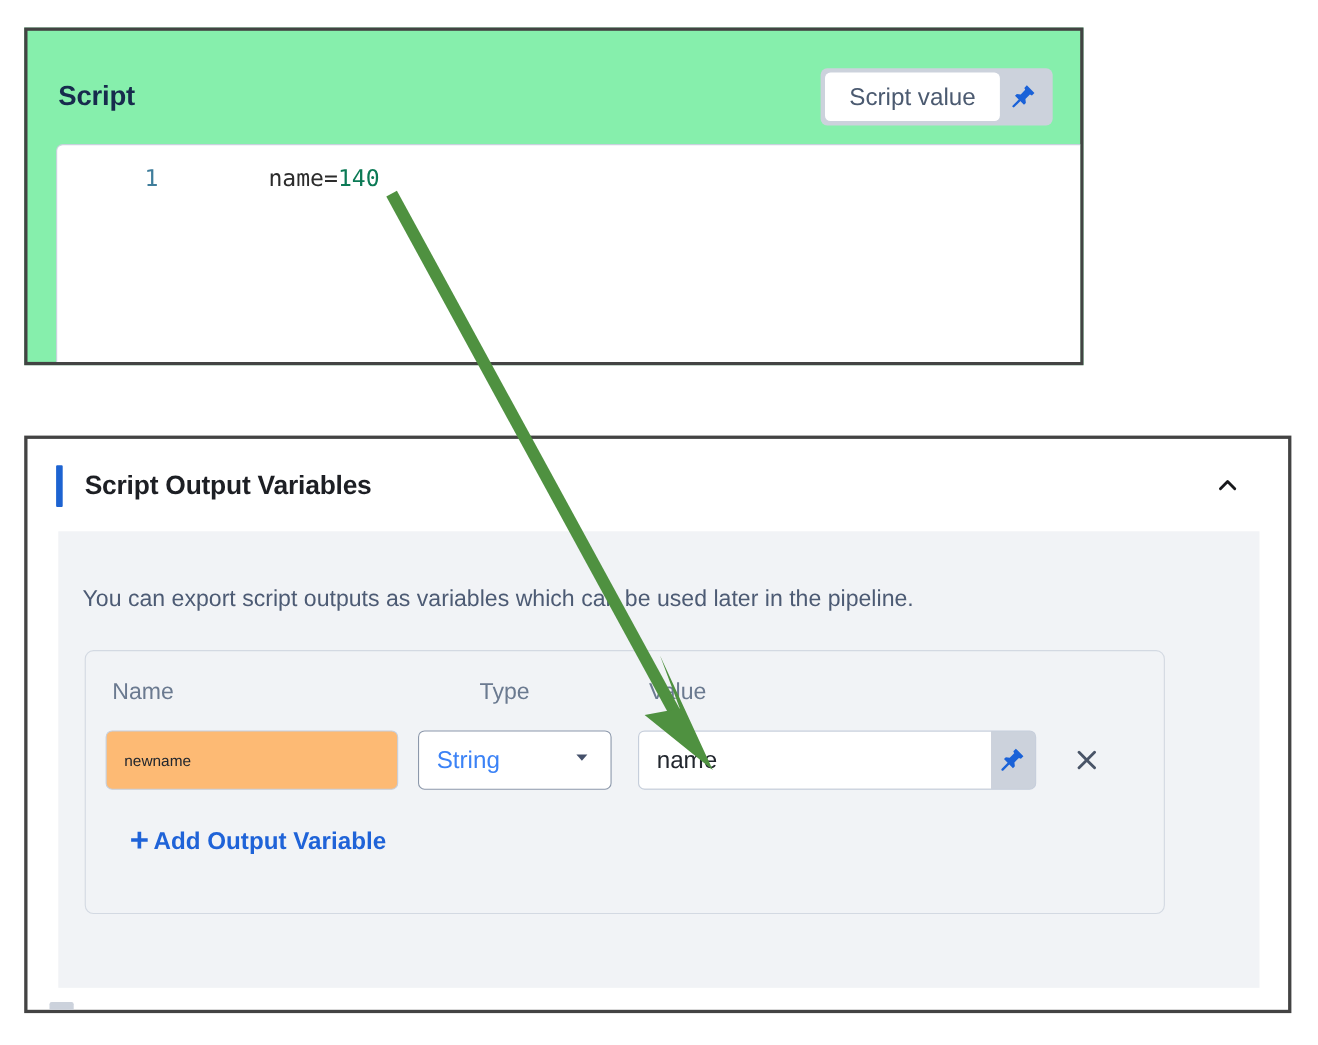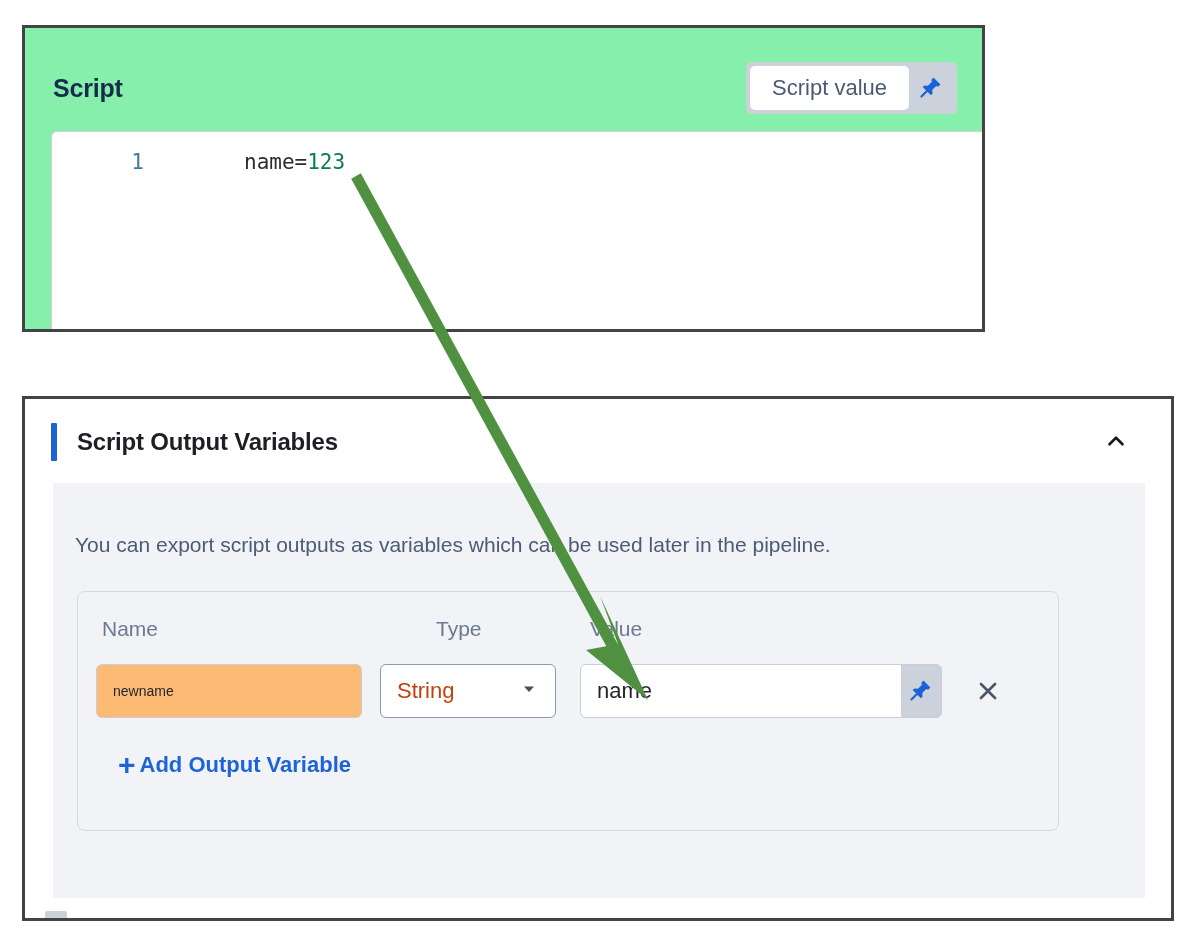--- a/index.html
+++ b/index.html
@@ -286,21 +286,21 @@
     background: #ffffff;
     border: 1px solid #8c98ab;
     border-radius: 6px;
     display: flex;
     align-items: center;
     cursor: pointer;
   }
   .select-type .sel-label {
     margin-left: 16px;
     font-size: 22px;
-    color: #c2410c;
+    color: #3b82f6;
   }
   .select-type .caret {
     position: absolute;
     right: 18px;
     top: 50%;
     transform: translateY(-50%);
   }
 
   .value-group {
     position: absolute;
@@ -409,21 +409,21 @@
               <path d="M8.0 16.0 L2.4 21.6" stroke="#1a62d8" stroke-width="2.1" stroke-linecap="round"></path>
             </svg>
           </span>
         </button>
       </div>
     </div>
 
     <div class="code-editor">
       <div class="code-line">
         <span class="line-no">1</span>
-        <span class="code-text"><span>name=</span><span class="code-num">123</span></span>
+        <span class="code-text"><span>name=</span><span class="code-num">140</span></span>
       </div>
 
       <button class="expand-btn">
         <span>
           <svg width="22" height="22" viewBox="0 0 24 24" fill="none" stroke="#4a5568" stroke-width="2.3" stroke-linecap="round" stroke-linejoin="round">
             <path d="M4 9 V4 H9"></path>
             <path d="M15 4 H20 V9"></path>
             <path d="M20 15 V20 H15"></path>
             <path d="M9 20 H4 V15"></path>
             <path d="M4.6 4.6 L9.6 9.6"></path>

